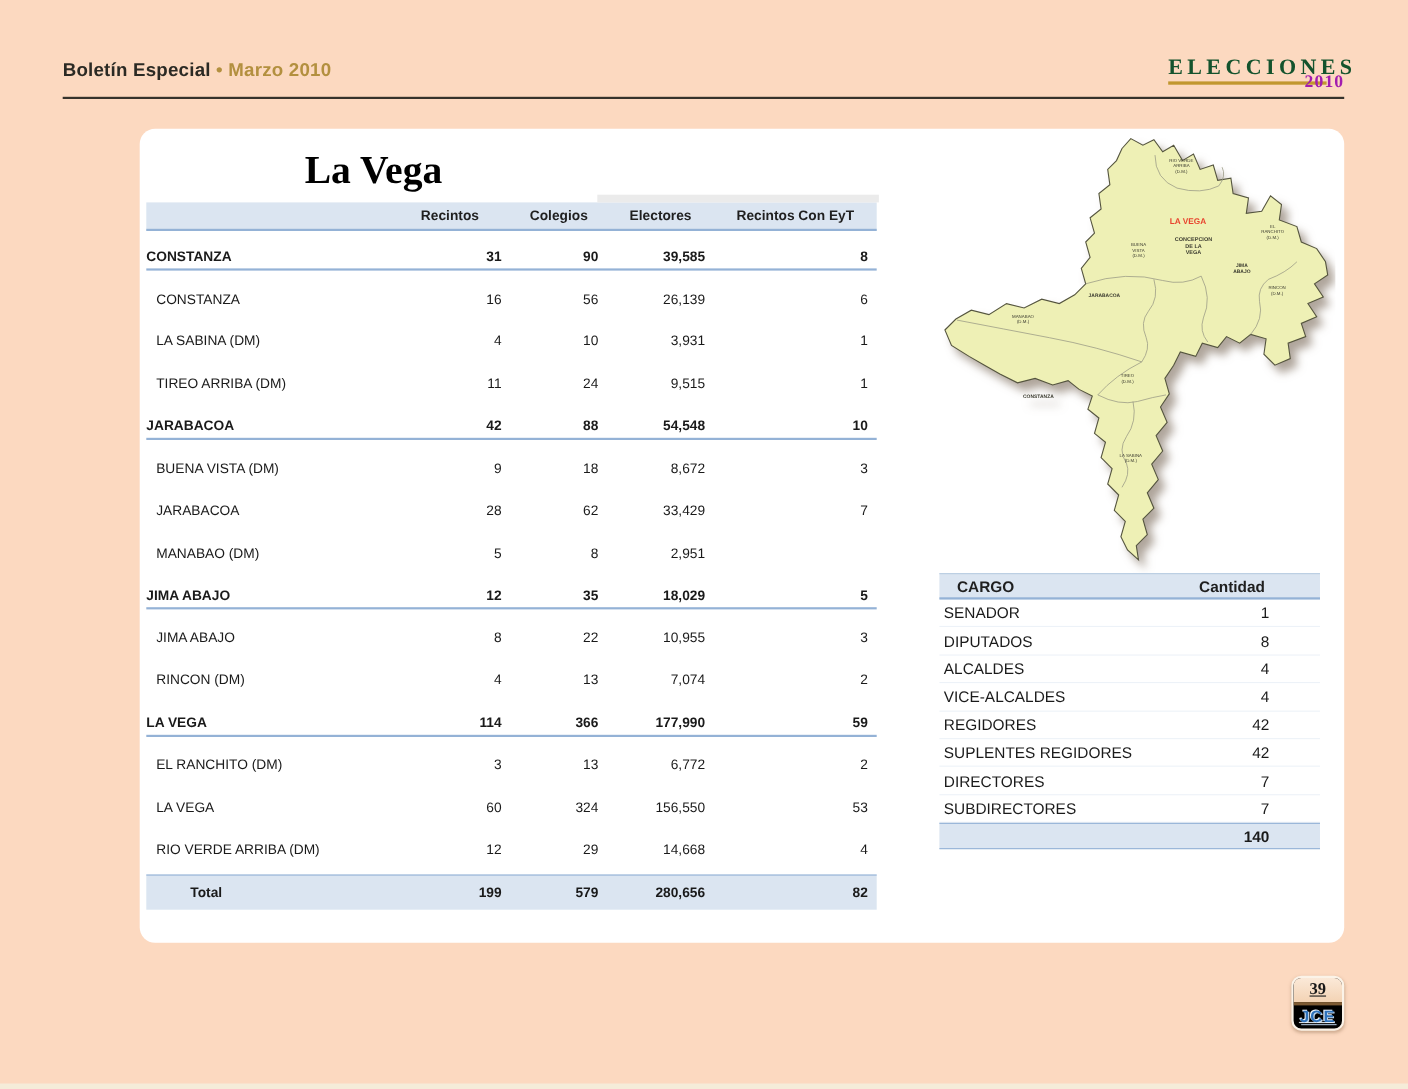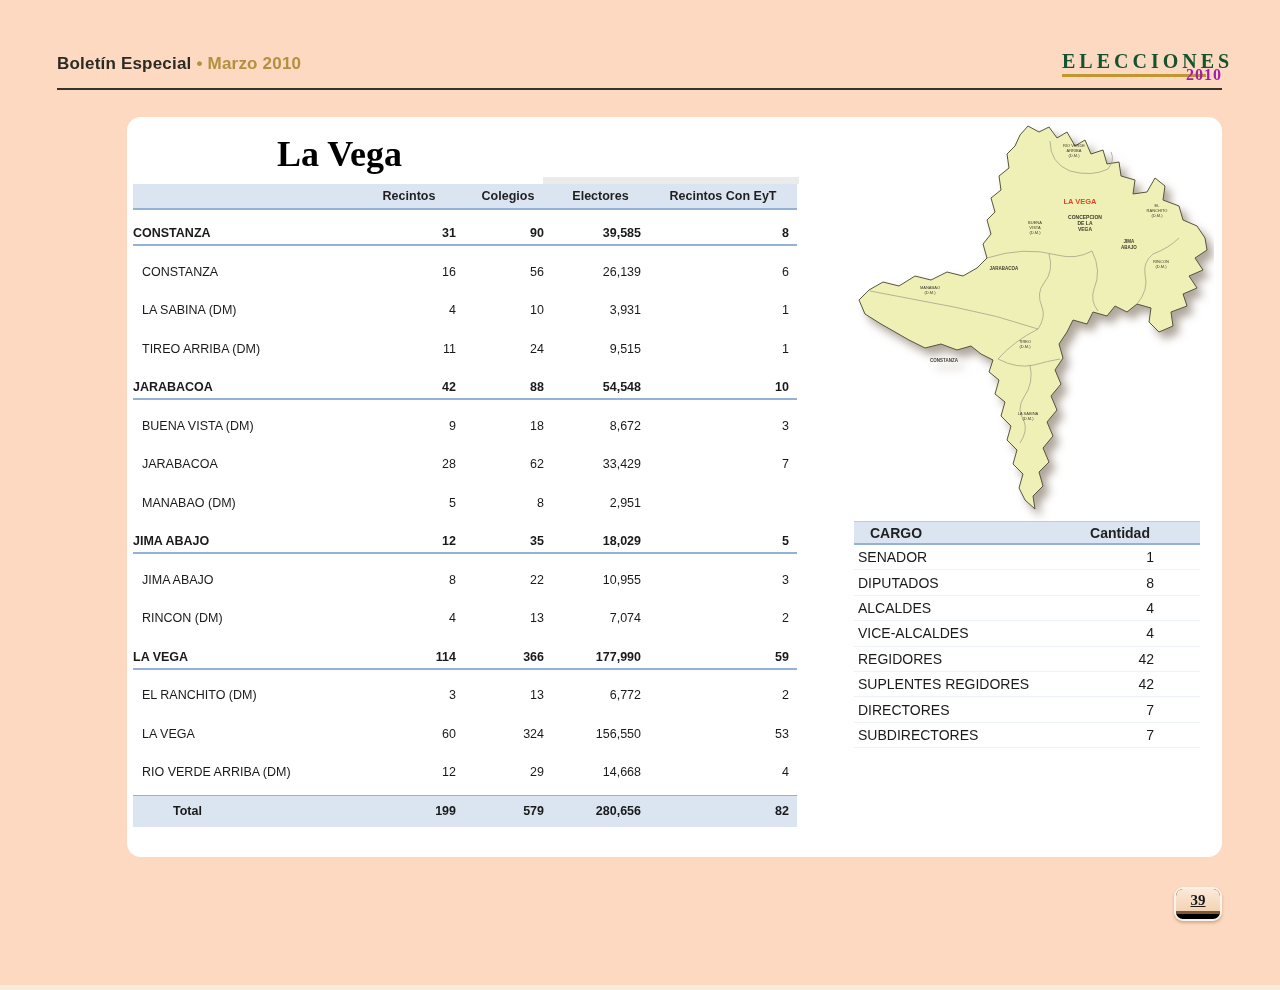--- a/index.html
+++ b/index.html
@@ -84,21 +84,21 @@
   .cgrow .c1 { flex:1; padding-left:4px; }
   .cgrow .c2 { width:160px; text-align:right; padding-right:46px; }
   .cgtotal {
     display:flex; align-items:center; height:24px; background:#dbe5f1;
     border-top:1px solid #94b2d6; border-bottom:1px solid #94b2d6; font-weight:bold;
   }
   .cgtotal .c2 { margin-left:auto; width:160px; text-align:right; padding-right:46px; }
 
   
   .badge {
-    position:absolute; left:1174px; top:887px; width:48px; height:34px;
+    position:absolute; left:1174px; top:887px; width:48px; height:50px;
     border-radius:9px; border:2px solid #fbf3e8; overflow:hidden; background:#000000;
     box-shadow:0 2px 3px rgba(120,85,55,.35);
     text-decoration:underline;
   }
   .badge .num {
     height:22px; background:linear-gradient(#fbe9d8,#f3d3b4); text-align:center;
     font-family:"Liberation Serif", serif; font-weight:bold; font-size:15px; color:#181818;
     line-height:22px;
   }
   .badge .bar { height:3px; background:#7d5a33; }
@@ -330,20 +330,23 @@
         </div>
         <div class="cgrow">
           <div class="c1">DIRECTORES</div>
           <div class="c2">7</div>
         </div>
         <div class="cgrow">
           <div class="c1">SUBDIRECTORES</div>
           <div class="c2">7</div>
         </div>
       </div>
+    <div class="cgtotal">
+      <div class="c2">140</div>
+    </div>
   </div>
 </div>
 
 <div class="badge">
   <div class="num">39</div>
   <div class="bar"></div>
   <div class="jce">JCE</div>
 </div>
 <div class="bottomstrip"></div>
 

